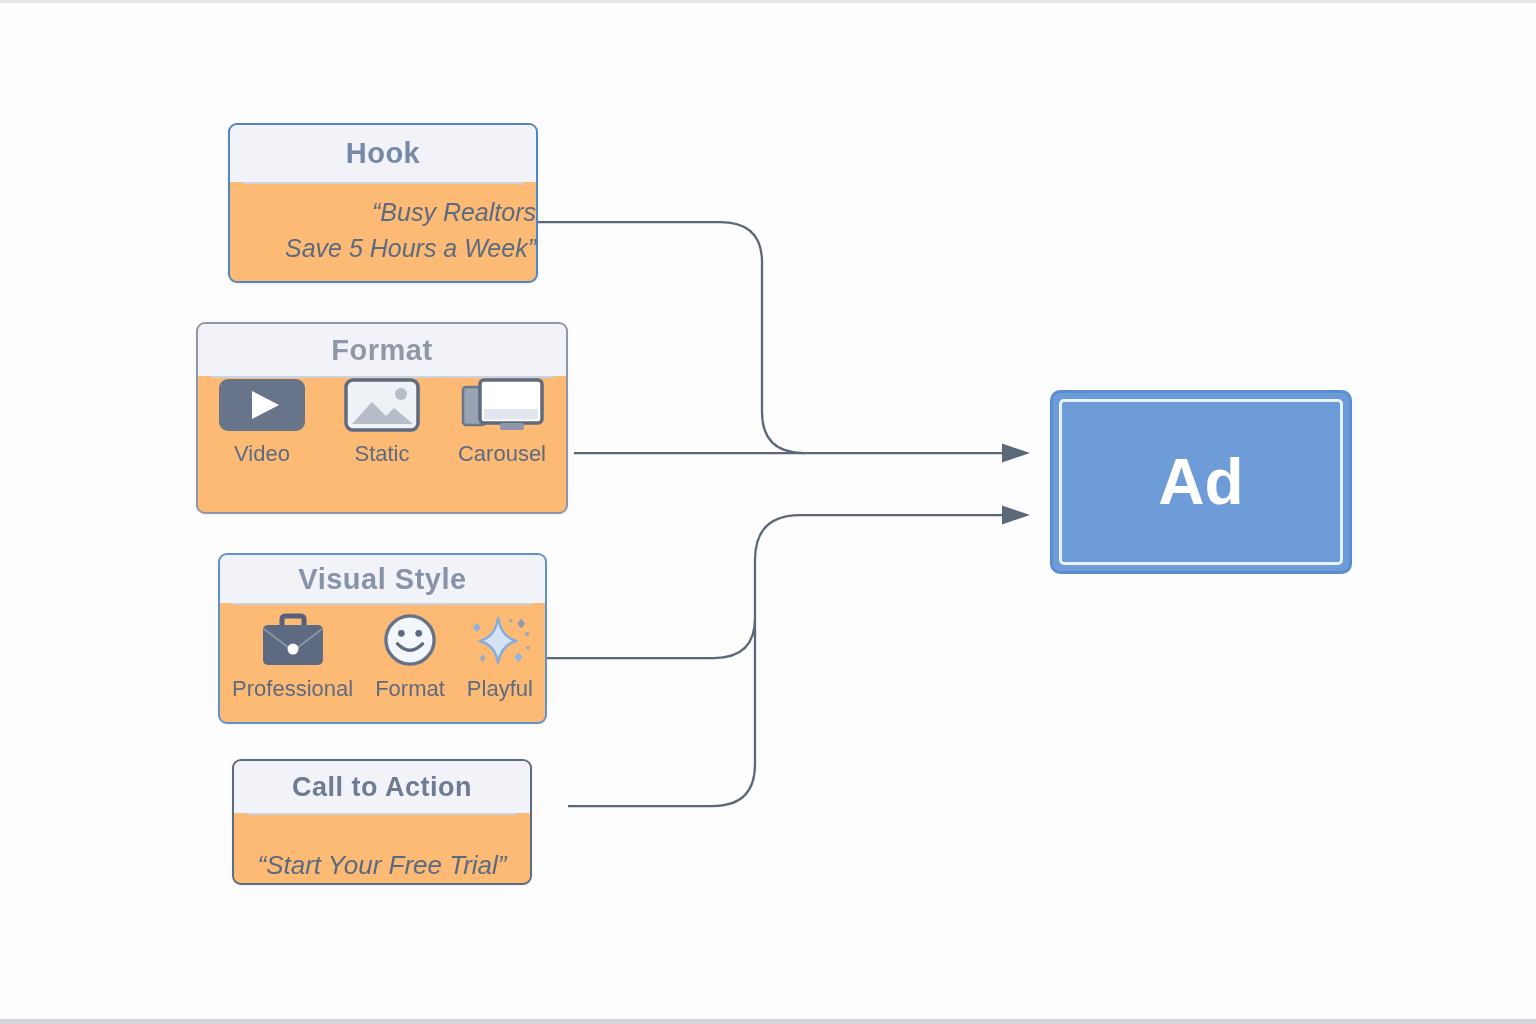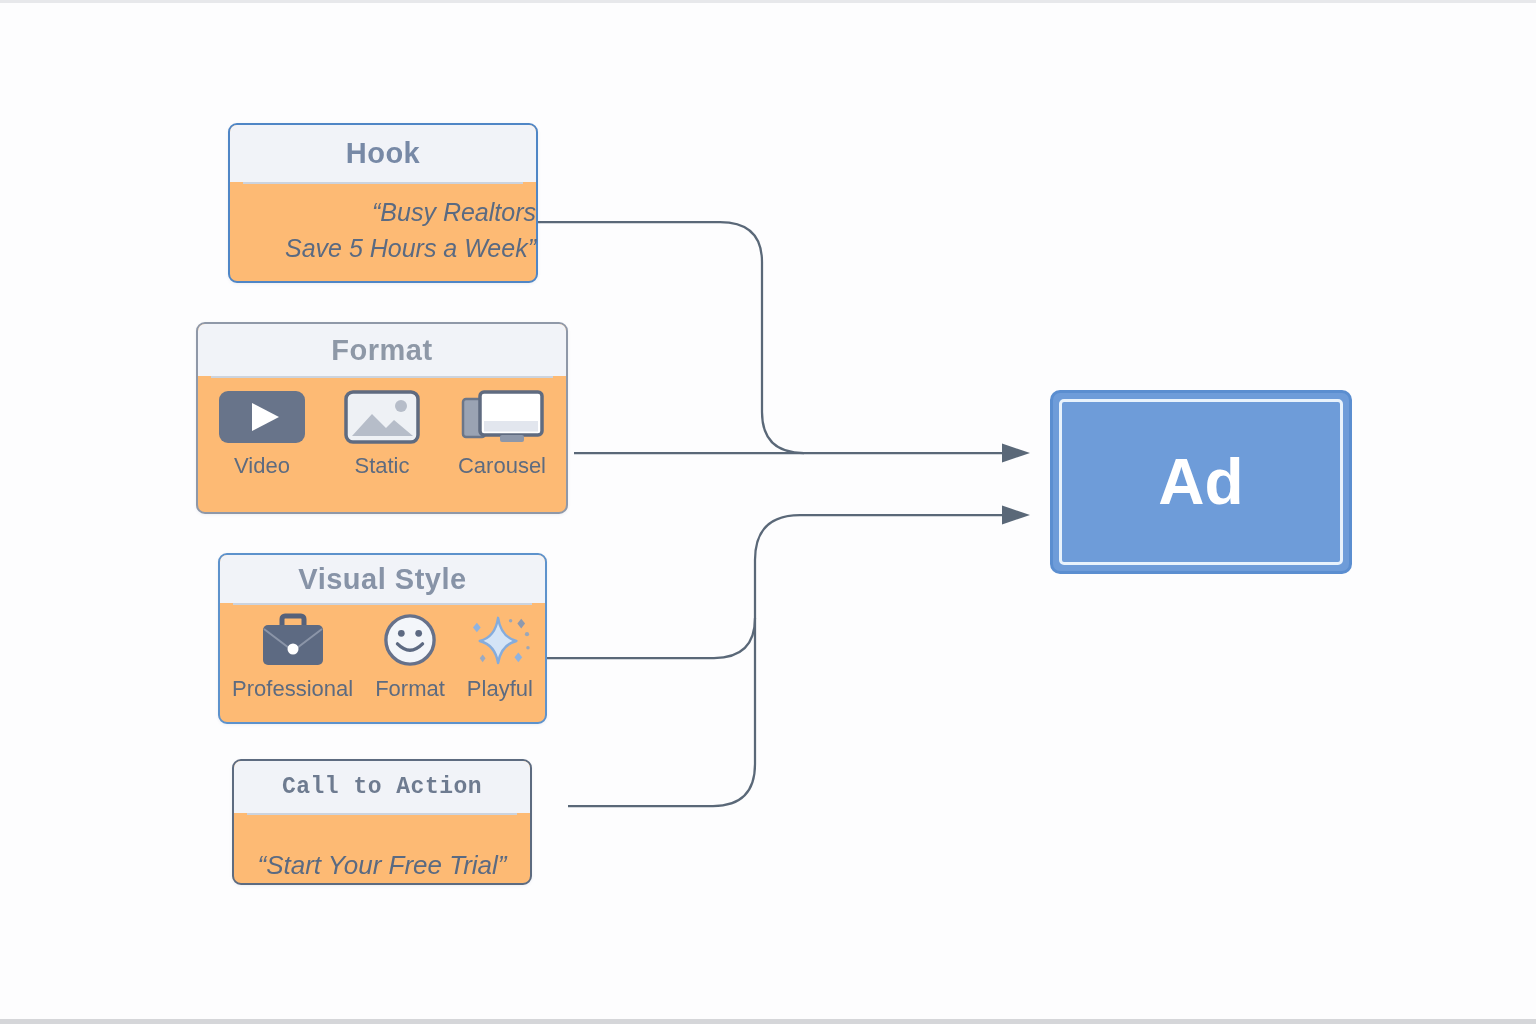--- a/index.html
+++ b/index.html
@@ -58,32 +58,32 @@
   #hook-box { left: 228px; top: 123px; width: 310px; height: 160px; border: 2.5px solid #4f86c6; }
   #hook-box .box-header { height: 57px; }
   #hook-box .box-title { font-size: 29px; color: #7789a6; }
   #hook-box .box-body { height: 92px; flex-direction: column; }
   #hook-box .quote { font-size: 25px; line-height: 36px; }
 
   
   #format-box { left: 196px; top: 322px; width: 372px; height: 192px; border: 2.5px solid #8f98a8; }
   #format-box .box-header { height: 52px; }
   #format-box .box-title { font-size: 29px; color: #8e98a7; }
-  #format-box .box-body { height: 128px; gap: 38px; align-items: flex-start; padding-top: 12px; }
+  #format-box .box-body { height: 128px; gap: 38px; align-items: flex-start; }
 
   
   #visual-style-box { left: 218px; top: 553px; width: 329px; height: 171px; border: 2.5px solid #5d92cc; }
   #visual-style-box .box-header { height: 48px; align-items: center; }
   #visual-style-box .box-title { font-size: 29px; color: #8793a7; }
   #visual-style-box .box-body { height: 106px; gap: 22px; align-items: flex-start; padding-top: 8px; }
 
   
   #cta-box { left: 232px; top: 759px; width: 300px; height: 126px; border: 2.5px solid #5d6b80; }
   #cta-box .box-header { height: 52px; }
-  #cta-box .box-title { font-size: 23px; color: #6e7b90; font-family: Liberation Mono, monospace; }
+  #cta-box .box-title { font-size: 27px; color: #6e7b90; }
   #cta-box .box-body { height: 66px; }
   #cta-box .quote { font-size: 26px; font-style: italic; }
 
   .icon-item {
     display: flex;
     flex-direction: column;
     align-items: center;
     gap: 9px;
     white-space: nowrap;
   }

